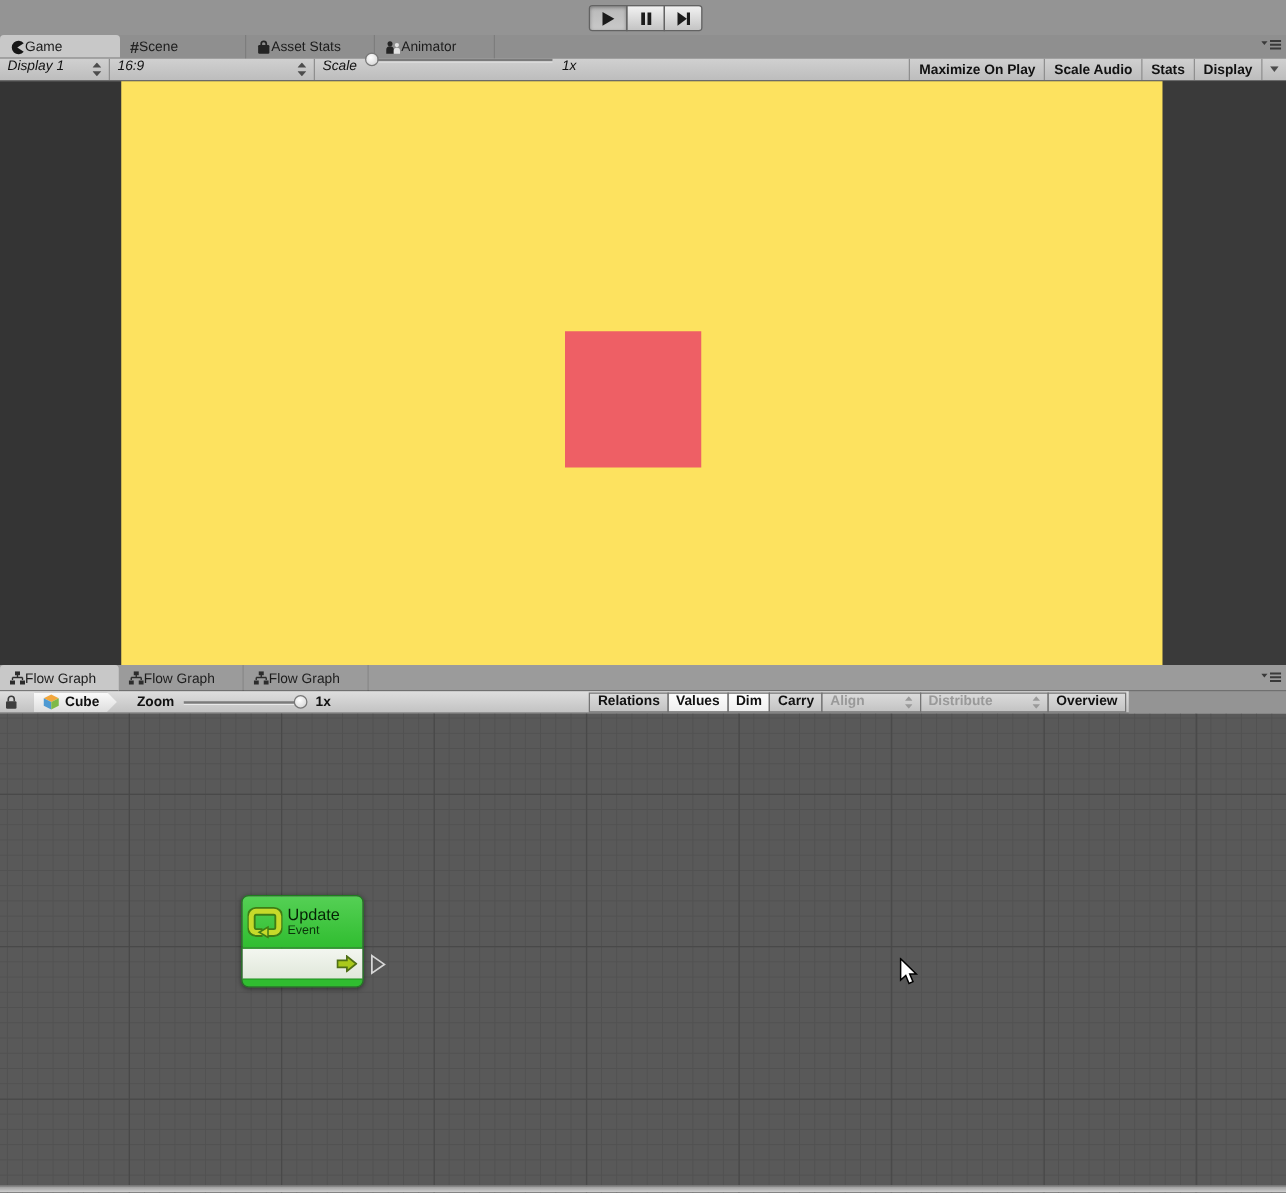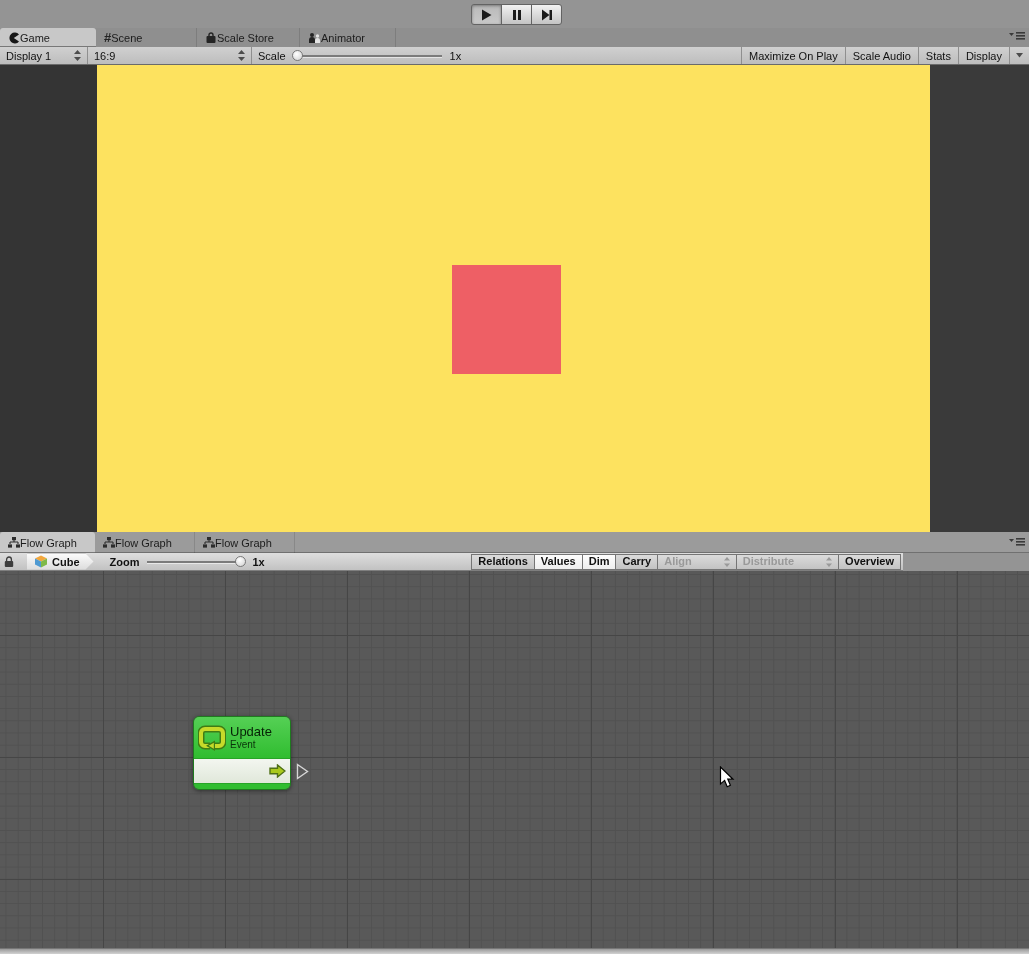--- a/index.html
+++ b/index.html
@@ -21,27 +21,27 @@
   .tab { height:19px; display:flex; align-items:center; gap:0; padding:0 8px; color:#1c1c1c; }
   .tab .lbl { white-space:nowrap; }
   .tab.active { background:#c8c8c8; border-radius:3px 3px 0 0; box-shadow:0 -1px 0 #787878 inset; }
   .tab.inactive { border-right:1px solid rgba(0,0,0,0.12); }
   .panel-menu { position:absolute; right:4px; top:3px; }
 
   
   .ctrl-row { position:absolute; left:0; top:47px; width:1029px; height:18px;
               background:linear-gradient(#d0d0d0,#bdbdbd); border-bottom:1px solid #6a6a6a;
               display:flex; align-items:center; }
-  .sect { height:100%; display:flex; align-items:center; padding:0 6px; border-right:1px solid #8f8f8f; }
+  .sect { height:100%; display:flex; padding:0 6px; border-right:1px solid #8f8f8f;font-style:italic; }
   .grow { flex:1; border-right:none; }
   .updown { margin-left:auto; padding-left:6px; display:flex; align-items:center; }
   .slider-track { position:relative; height:2px; background:#7b7b7b; box-shadow:0 1px 0 rgba(255,255,255,.55); }
   .knob { position:absolute; top:-5px; width:11px; height:11px; border-radius:50%;
           background:radial-gradient(circle at 40% 35%, #ffffff, #cfcfcf); border:1px solid #787878; }
-  .flat-btn { height:100%; display:flex; align-items:center; padding:0 7px; border-left:1px solid #8f8f8f; white-space:nowrap; }
+  .flat-btn { height:100%; display:flex; align-items:center; padding:0 7px; border-left:1px solid #8f8f8f; white-space:nowrap;font-weight:bold; }
 
   
   .gameview { position:absolute; left:0; top:65px; width:1029px; height:467px; background:#343434; }
   .gameview .rightbar { position:absolute; right:0; top:0; width:99px; height:100%; background:#3a3a3a; }
   .viewport { position:absolute; left:97px; top:0; width:833px; height:467px; background:#fde25f; }
   .player-square { position:absolute; left:355px; top:200px; width:109px; height:109px; background:#ee5f65; }
 
   
   .flow-tabrow { position:absolute; left:0; top:532px; width:1029px; height:21px; background:#9b9b9b;
                  border-bottom:1px solid #707070; display:flex; }
@@ -125,21 +125,21 @@
     </div>
     <div class="tab inactive" style="width:101px">
       <span style="font-weight:bold;font-size:13px;color:#242424">#</span>
       <span class="lbl">Scene</span>
     </div>
     <div class="tab inactive" style="width:103px">
       <svg width="12" height="12" viewBox="0 0 12 12">
         <path d="M4 4 v-1 a2 2 0 0 1 4 0 v1" fill="none" stroke="#242424" stroke-width="1.4"></path>
         <rect x="1.5" y="4" width="9" height="7" rx="1" fill="#242424"></rect>
       </svg>
-      <span class="lbl">Scale Store</span>
+      <span class="lbl">Asset Stats</span>
     </div>
     <div class="tab inactive" style="width:96px">
       <svg width="13" height="12" viewBox="0 0 13 12">
         <circle cx="4" cy="3" r="2" fill="#242424"></circle>
         <path d="M1 11 v-3 a3 3 0 0 1 6 0 v3 Z" fill="#242424"></path>
         <circle cx="9.5" cy="4" r="1.7" fill="#e3e3e3"></circle>
         <path d="M7 11 v-2.4 a2.5 2.5 0 0 1 5 0 V11 Z" fill="#e3e3e3"></path>
       </svg>
       <span class="lbl">Animator</span>
     </div>

